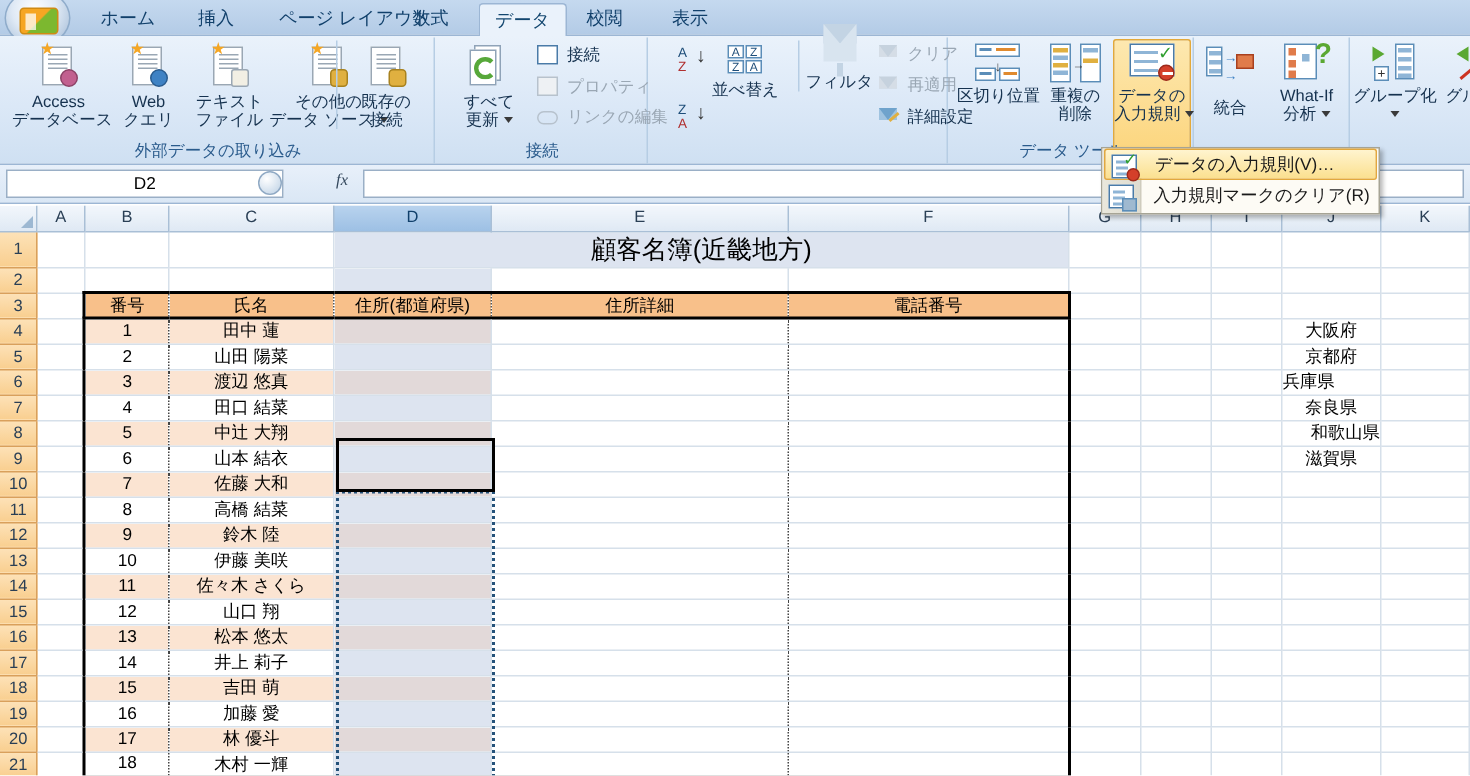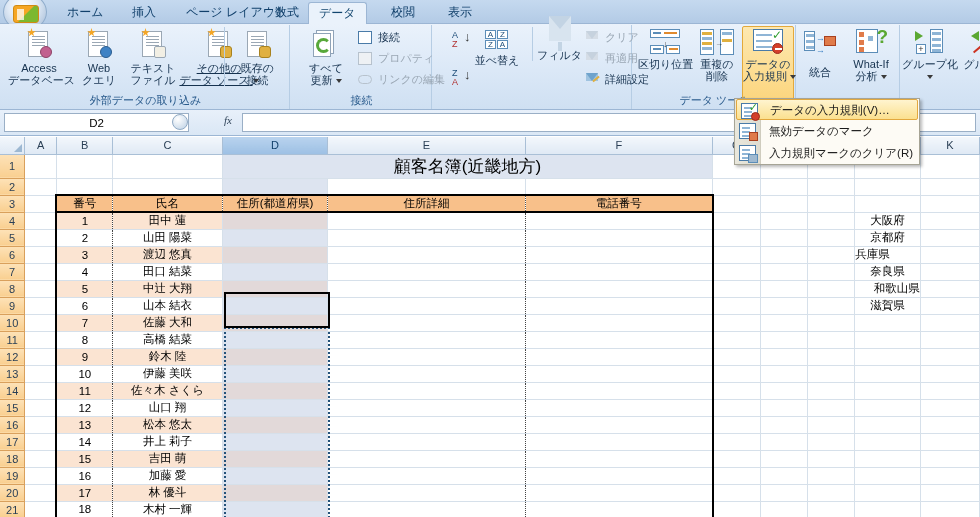--- a/index.html
+++ b/index.html
@@ -273,21 +273,21 @@
 <div id="app">
 
   <div class="tabstrip">
     <div class="office-btn">
       <div class="inner"></div>
     </div>
     <div class="tab" style="left:57px;">ホーム</div>
     <div class="tab" style="left:122px;">挿入</div>
     <div class="tab" style="left:176px;">ページ レイアウト</div>
     <div class="tab" style="left:265px;">数式</div>
-    <div class="tab active" style="left:308px;">データ</div>
+    <div class="tab active" style="left:319px;">データ</div>
     <div class="tab" style="left:381px;">校閲</div>
     <div class="tab" style="left:438px;">表示</div>
   </div>
 
   <div class="ribbon">
 
     <div class="rgroup" style="left:2px; width:288px;">
       <div class="rbtn big" style="left:6px;">
         <span class="doc-ico ico">
           <span class="page"></span>
@@ -308,21 +308,21 @@
       </div>
       <div class="rbtn big" style="left:66px;">
         <span class="doc-ico ico">
           <span class="page"></span>
             <span class="star"></span>
             <span class="badge globe"></span>
         </span>
         <span class="lbl">Web</span>
         <span class="lbl">クエリ</span>
       </div>
-      <div class="rbtn big" style="left:176px; width:82px;text-decoration:underline;">
+      <div class="rbtn big" style="left:176px; width:82px;">
         <span class="doc-ico ico">
           <span class="page"></span>
             <span class="star"></span>
             <span class="badge cyl"></span>
         </span>
         <span class="lbl">その他の</span>
         <span class="lbl"><span>データ ソース</span>
           <span class="caret"></span></span>
       </div>
       <div class="rbtn big" style="left:222px; border-left:1px solid #b6cde4; padding-left:4px;">
@@ -877,28 +877,19 @@
         <span class="chk2">✓</span>
           <span class="mk"></span>
       </span>
       <span>データの入力規則(V)…</span>
     </div>
     <div class="menu-item">
       <span class="mi-ico">
         <i style="top:3px;"></i>
           <i style="top:7px;"></i>
           <i style="top:11px;"></i>
-        <span class="mk2"></span>
-      </span>
-      <span>無効データのマーク</span>
-    </div>
-    <div class="menu-item">
-      <span class="mi-ico">
-        <i style="top:3px;"></i>
-          <i style="top:7px;"></i>
-          <i style="top:11px;"></i>
         <span class="mk3"></span>
       </span>
       <span>入力規則マークのクリア(R)</span>
     </div>
   </div>
 
 </div>
 
 </body></html>

